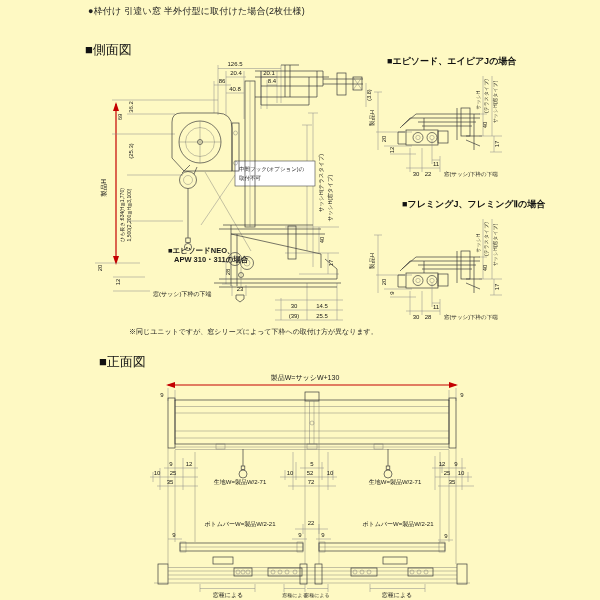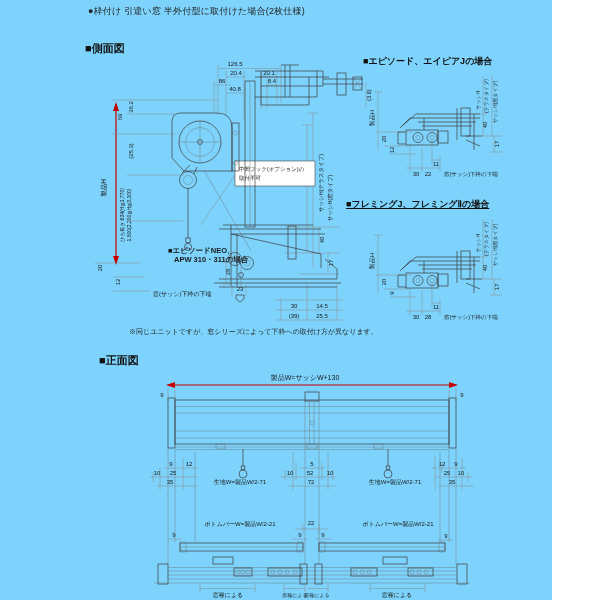--- a/index.html
+++ b/index.html
@@ -1,21 +1,21 @@
 <!DOCTYPE html>
 <html><head>
 <meta charset="utf-8">
 <style>
   html,body{margin:0;padding:0;background:#fff;}
-  .canvas{position:relative;width:552px;height:600px;background:#7dd3fc;overflow:hidden;
+  .canvas{position:relative;width:600px;height:600px;background:#fef9c3;overflow:hidden;
           font-family:"Liberation Sans",sans-serif;color:#1a1a1a;}
   .abs{position:absolute;}
   .hdr{font-size:9px;letter-spacing:0.2px;color:#222;white-space:nowrap;}
-  .sec{font-size:11px;font-weight:bold;color:#111;white-space:nowrap;}
-  .sec-sm{font-size:9px;font-weight:bold;color:#111;white-space:nowrap;}
+  .sec{font-size:13px;font-weight:normal;color:#111;white-space:nowrap;}
+  .sec-sm{font-size:9px;font-weight:bold;color:#111;white-space:nowrap;margin-left:24px;}
   .note{font-size:7px;color:#222;white-space:nowrap;}
   svg{overflow:visible;}
   svg text{font-family:"Liberation Sans",sans-serif;fill:#1a1a1a;}
   .t5{font-size:5px;}.t55{font-size:5.5px;}.t6{font-size:6px;}.t65{font-size:6.5px;}
   .t7{font-size:7px;}.cap{font-size:7.5px;font-weight:bold;}
   .dl{stroke:#8a8a8a;stroke-width:.5;fill:none;}
   .dr{stroke:#3c3c3c;stroke-width:.7;fill:none;}
   .thin{stroke:#6a6a6a;stroke-width:.4;fill:none;}
   .red{stroke:#c40000;stroke-width:1.2;fill:none;}
   .redf{fill:#c40000;stroke:none;}
@@ -267,21 +267,21 @@
         <line x1="78" y1="84" x2="78" y2="100"></line>
       <line x1="44" y1="96" x2="78" y2="96"></line>
         <line x1="70" y1="88" x2="78" y2="88"></line>
     </g>
     <text class="t6" text-anchor="middle" x="54" y="104">30</text>
     <text class="t6" text-anchor="middle" x="66" y="104">22</text>
     <text class="t6" text-anchor="middle" x="74" y="94">11</text>
     <text class="t55" x="82" y="104">窓(サッシ)下枠の下端</text>
   </svg>
 
-  <div class="abs sec-sm" style="left:346px;top:198px;text-decoration:underline;">■フレミングJ、フレミングⅡの場合</div>
+  <div class="abs sec-sm" style="left:378px;top:198px;">■フレミングJ、フレミングⅡの場合</div>
   <svg class="abs" style="left:362px;top:215px;" width="238" height="108" viewBox="0 0 238 108">
     <defs>
       <pattern id="h3" patternUnits="userSpaceOnUse" width="3" height="3" patternTransform="rotate(45)">
         <line x1="0" y1="0" x2="0" y2="3" stroke="#555" stroke-width="0.5"></line>
       </pattern>
     </defs>
     <text class="t6" text-anchor="middle" transform="rotate(-90 12 46)" x="12" y="46">製品H</text>
     <g class="dl">
       <line x1="16" y1="20" x2="16" y2="78"></line>
         <line x1="12" y1="20" x2="20" y2="20"></line>

